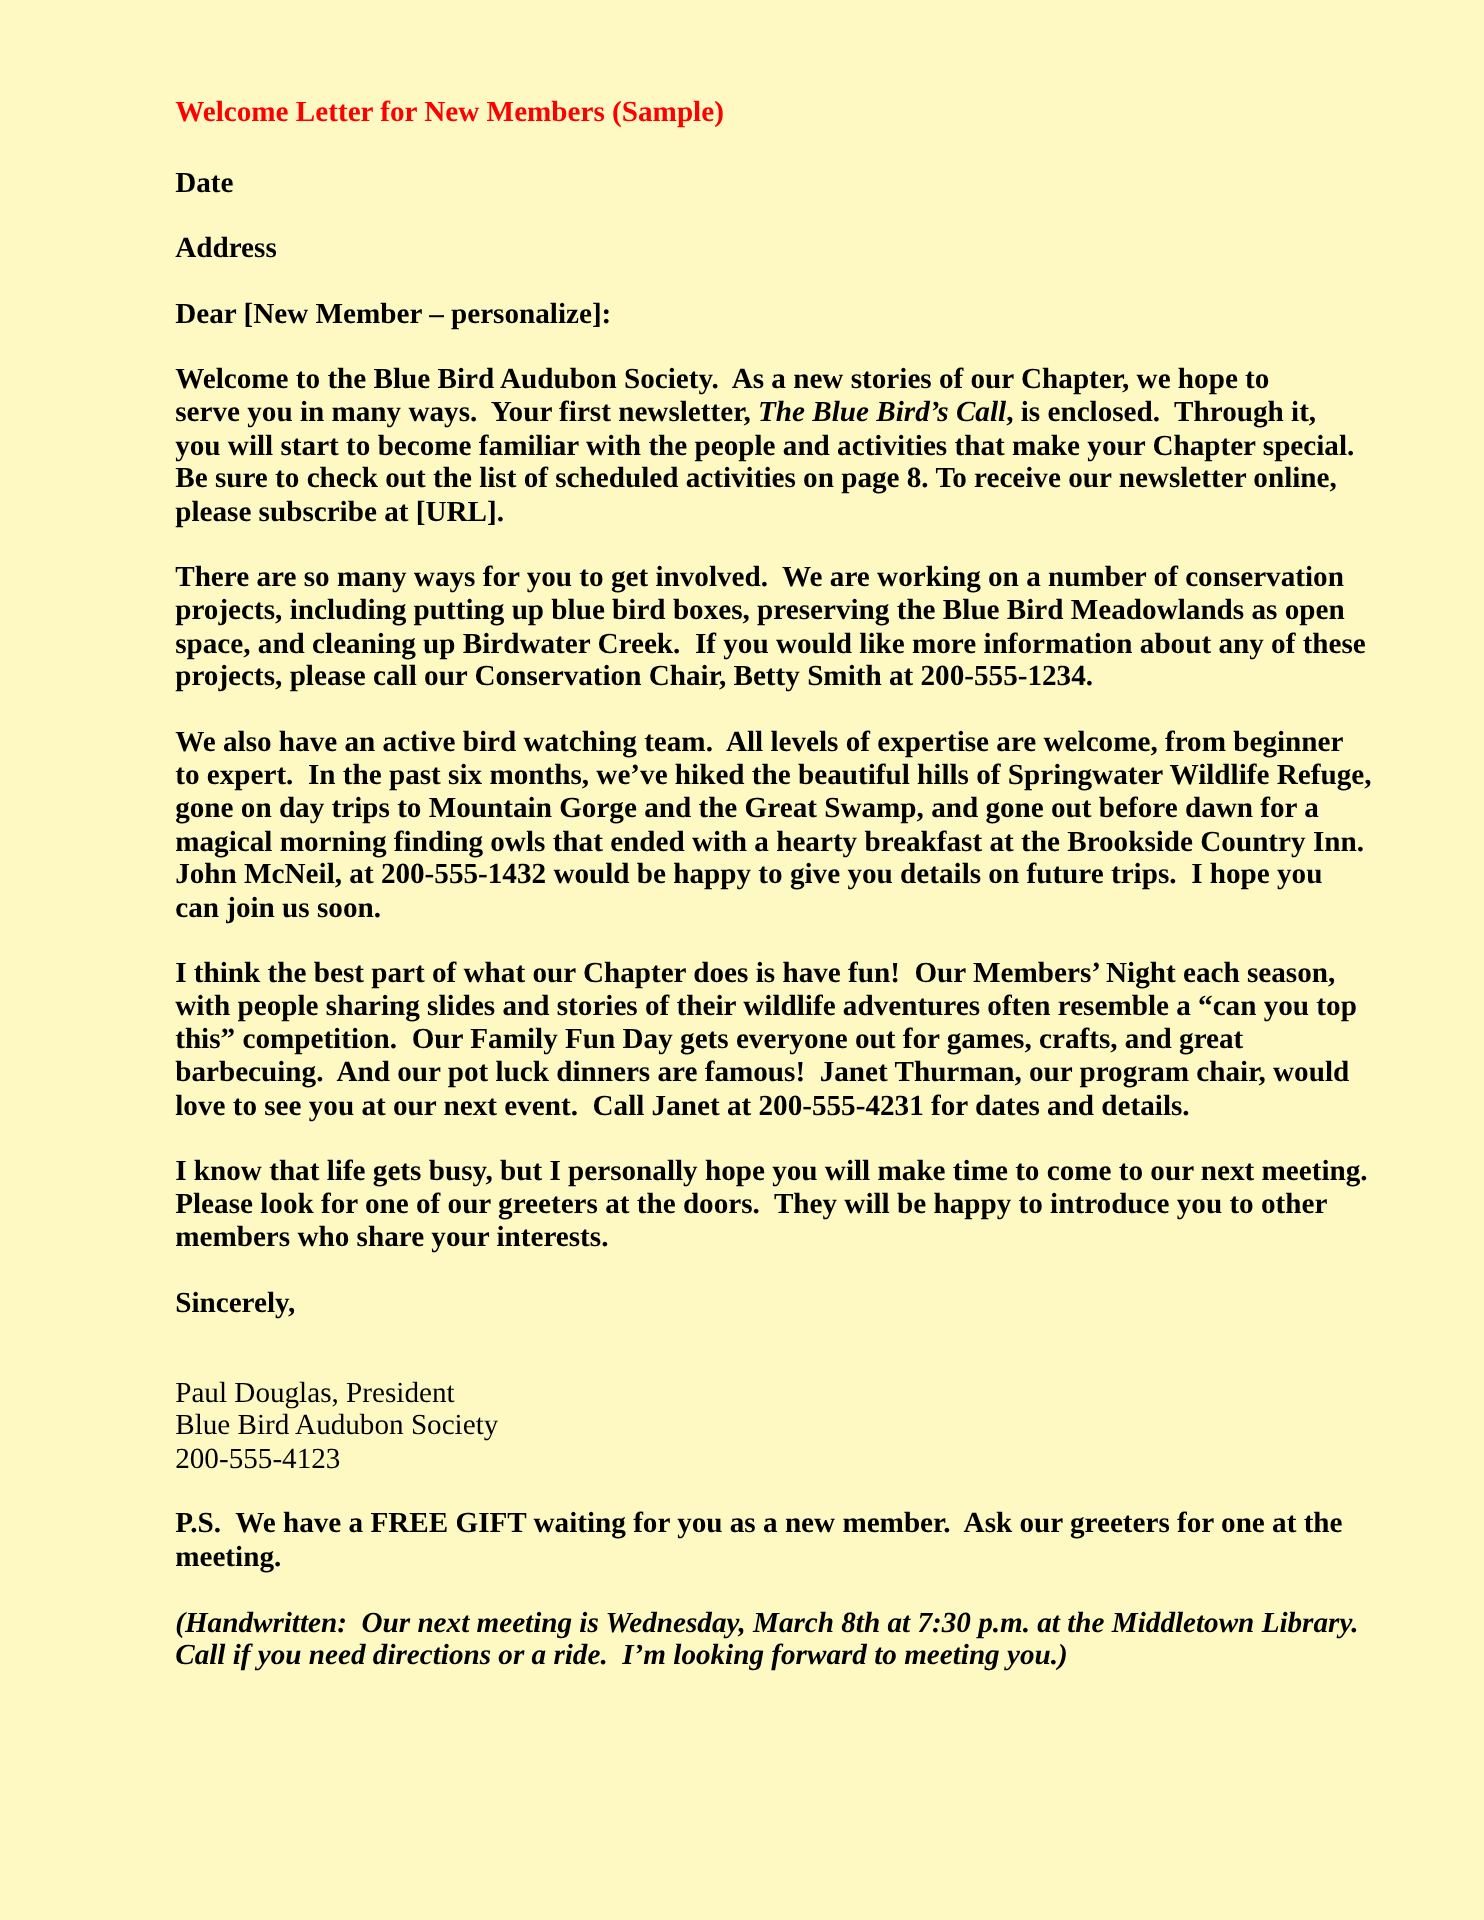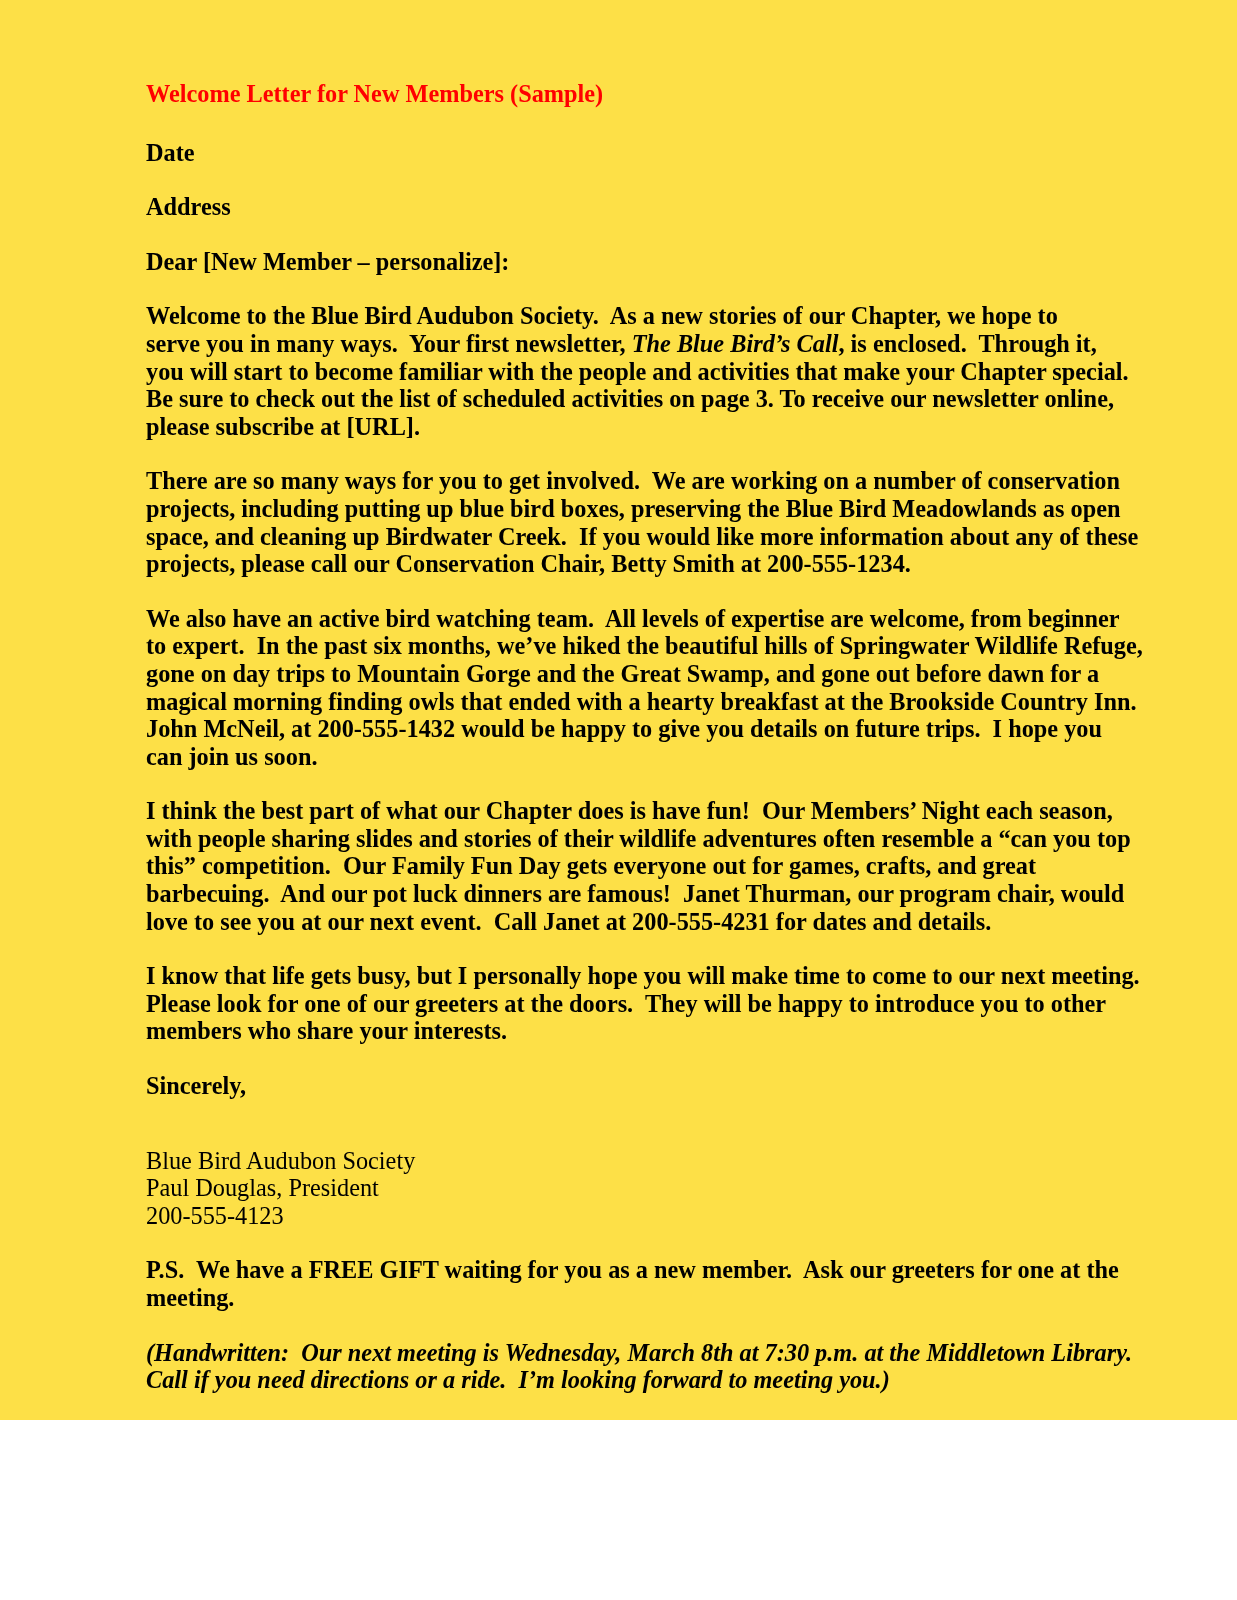--- a/index.html
+++ b/index.html
@@ -3,22 +3,22 @@
 <meta charset="utf-8">
 <style>
   * { margin: 0; padding: 0; box-sizing: border-box; }
   html, body {
     background: #ffffff;
     font-family: "Liberation Serif", "DejaVu Serif", serif;
   }
   .page {
     position: relative;
     width: 1237px;
-    height: 1420px;
-    background: #fde047;
+    height: 1600px;
+    background: #fef9c3;
     color: #000000;
     padding: 80px 70px 0 146px;
     font-size: 24.3px;
     line-height: 27.6px;
     overflow: hidden;
   }
   .content {
     width: 1012px;
   }
   .block {
@@ -55,21 +55,21 @@
 
     <div class="block">Date</div>
 
     <div class="block">Address</div>
 
     <div class="block">Dear [New Member – personalize]:</div>
 
     <div class="block"><span>Welcome to the Blue Bird Audubon Society.  As a new stories of our Chapter, we hope to
 serve you in many ways.  Your first newsletter, </span><span class="italic">The Blue Bird’s Call</span><span>, is enclosed.  Through it,
 you will start to become familiar with the people and activities that make your Chapter special.
-Be sure to check out the list of scheduled activities on page 3. To receive our newsletter online,
+Be sure to check out the list of scheduled activities on page 8. To receive our newsletter online,
 please subscribe at [URL].</span></div>
 
 
     <div class="block">There are so many ways for you to get involved.  We are working on a number of conservation
 projects, including putting up blue bird boxes, preserving the Blue Bird Meadowlands as open
 space, and cleaning up Birdwater Creek.  If you would like more information about any of these
 projects, please call our Conservation Chair, Betty Smith at 200-555-1234.</div>
 
     <div class="block">We also have an active bird watching team.  All levels of expertise are welcome, from beginner
 to expert.  In the past six months, we’ve hiked the beautiful hills of Springwater Wildlife Refuge,
@@ -84,22 +84,22 @@
 barbecuing.  And our pot luck dinners are famous!  Janet Thurman, our program chair, would
 love to see you at our next event.  Call Janet at 200-555-4231 for dates and details.</div>
 
     <div class="block">I know that life gets busy, but I personally hope you will make time to come to our next meeting.
 Please look for one of our greeters at the doors.  They will be happy to introduce you to other
 members who share your interests.</div>
 
     <div class="block closing">Sincerely,</div>
 
     <div class="sig-block">
+      <div class="sig-line">Paul Douglas, President</div>
       <div class="sig-line">Blue Bird Audubon Society</div>
-      <div class="sig-line">Paul Douglas, President</div>
       <div class="sig-line">200-555-4123</div>
     </div>
 
     <div class="block">P.S.  We have a FREE GIFT waiting for you as a new member.  Ask our greeters for one at the
 meeting.</div>
 
     <div class="block italic">(Handwritten:  Our next meeting is Wednesday, March 8th at 7:30 p.m. at the Middletown Library.
 Call if you need directions or a ride.  I’m looking forward to meeting you.)</div>
 
   </div>

